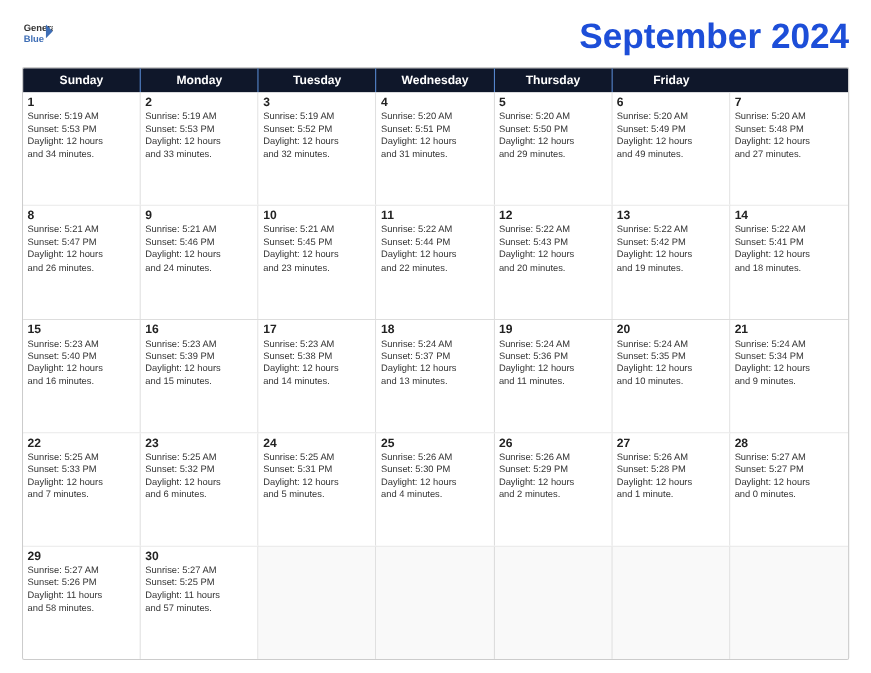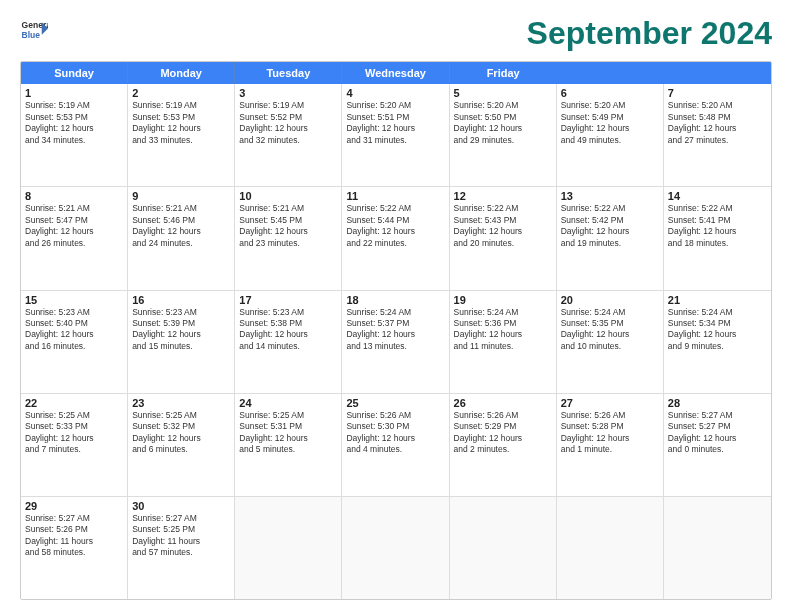--- a/index.html
+++ b/index.html
@@ -31,39 +31,39 @@
     .logo-icon {
       width: 28px;
       height: 28px;
     }
     .title-block {
       text-align: right;
     }
     .month-title {
       font-size: 32px;
       font-weight: bold;
-      color: #0f766e;
+      color: #1d4ed8;
       line-height: 1.1;
     }
     .subtitle {
       font-size: 14px;
       color: #555;
     }
     .calendar {
       flex: 1;
       border: 1px solid #ccc;
       border-radius: 2px;
       overflow: hidden;
       display: flex;
       flex-direction: column;
     }
     .cal-header {
       display: grid;
       grid-template-columns: repeat(7, 1fr);
-      background: #3b82f6;
+      background: #0f172a;
     }
     .cal-header-cell {
       color: #fff;
       font-size: 11px;
       font-weight: bold;
       text-align: center;
       padding: 5px 2px;
       border-right: 1px solid #5585cc;
     }
     .cal-header-cell:last-child {
@@ -128,20 +128,21 @@
       <div class="month-title">September 2024</div>
     </div>
   </div>
 
   <div class="calendar">
     <div class="cal-header">
     <div class="cal-header-cell">Sunday</div>
         <div class="cal-header-cell">Monday</div>
         <div class="cal-header-cell">Tuesday</div>
         <div class="cal-header-cell">Wednesday</div>
+        <div class="cal-header-cell">Thursday</div>
         <div class="cal-header-cell">Friday</div>
       </div>
     <div class="cal-body">
     <div class="cal-row">
           <div class="cal-cell">
             <span class="day-num">1</span>
             <div class="cell-text">Sunrise: 5:19 AM</div>
             <div class="cell-text">Sunset: 5:53 PM</div>
             <div class="cell-text">Daylight: 12 hours</div>
             <div class="cell-text">and 34 minutes.</div>

